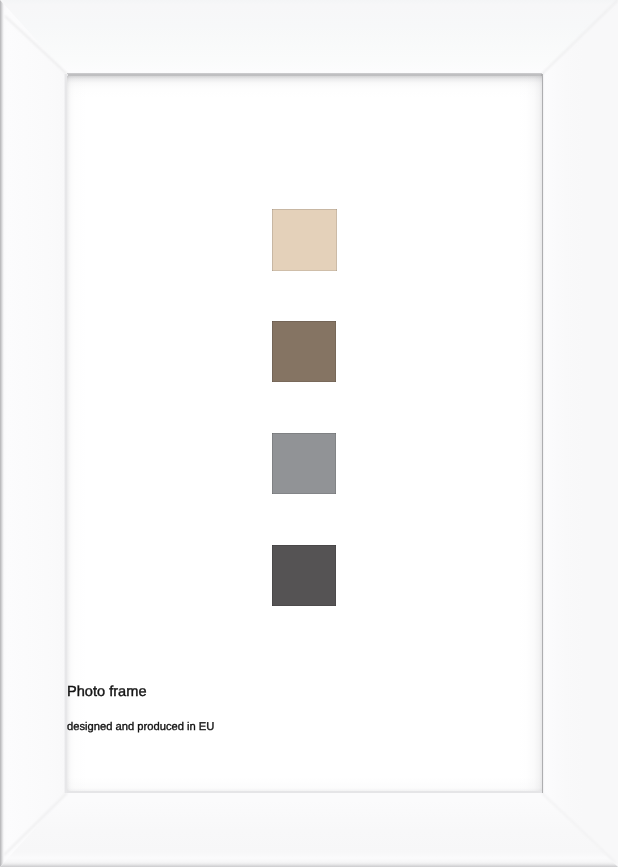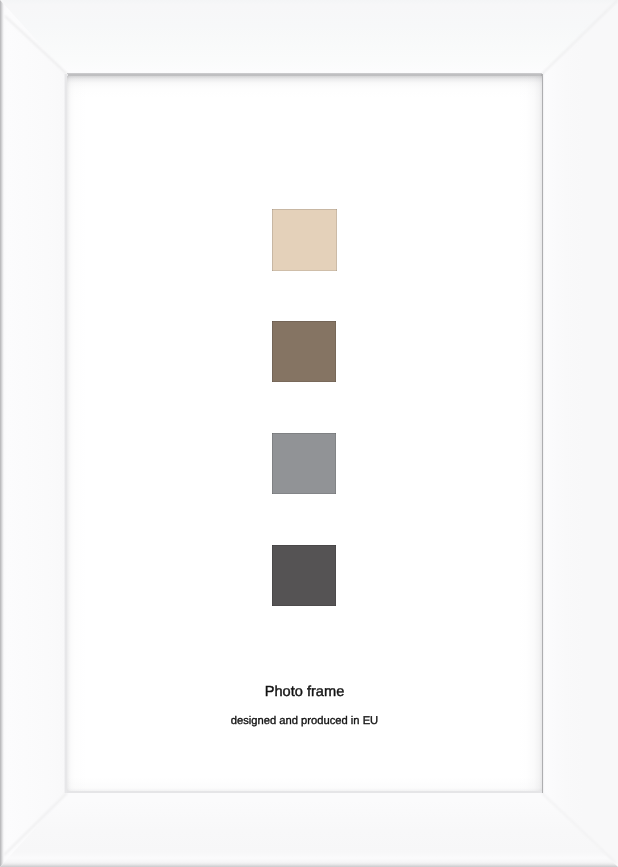--- a/index.html
+++ b/index.html
@@ -34,25 +34,25 @@
       rgba(160,160,165,.13) 0px,rgba(200,200,205,.06) 3px,
       rgba(255,255,255,0) 14px);}
 
   
   .swatch{position:absolute;
     box-shadow:inset 0 1px 0 rgba(0,0,0,.12), inset 1px 0 0 rgba(0,0,0,.12),
                inset 0 -1px 0 rgba(0,0,0,.09), inset -1px 0 0 rgba(0,0,0,.10);}
 
   
   #caption{position:absolute;left:67px;top:681.5px;width:475px;
-           text-align:center;opacity:.999;}
+           opacity:.999;}
   #title{font-size:14.6px;line-height:20px;color:#131313;letter-spacing:0px;
          -webkit-text-stroke:.4px #131313;}
   #subtitle{font-size:11.2px;line-height:16px;color:#131313;letter-spacing:0px;
-            margin-top:11px;-webkit-text-stroke:.35px #131313;}
+            margin-top:17px;-webkit-text-stroke:.35px #131313;}
 </style>
 </head>
 <body>
 
 <div id="stage">
 
   <svg id="frame-art" viewBox="0 0 618 867">
     <defs>
       <linearGradient id="gTop" x1="0" y1="0" x2="0" y2="74" gradientUnits="userSpaceOnUse">
         <stop offset="0" stop-color="#f4f5f6"></stop>

